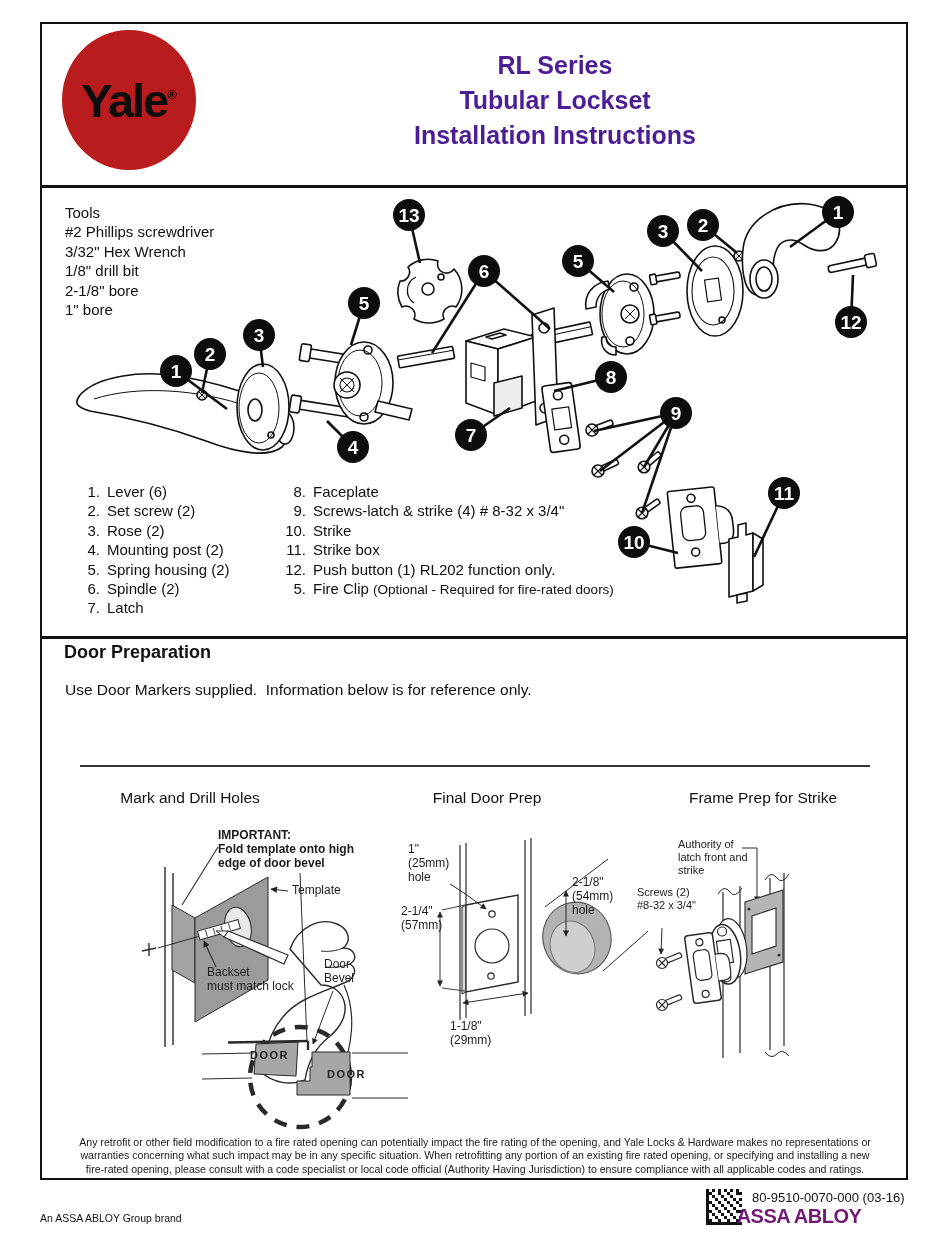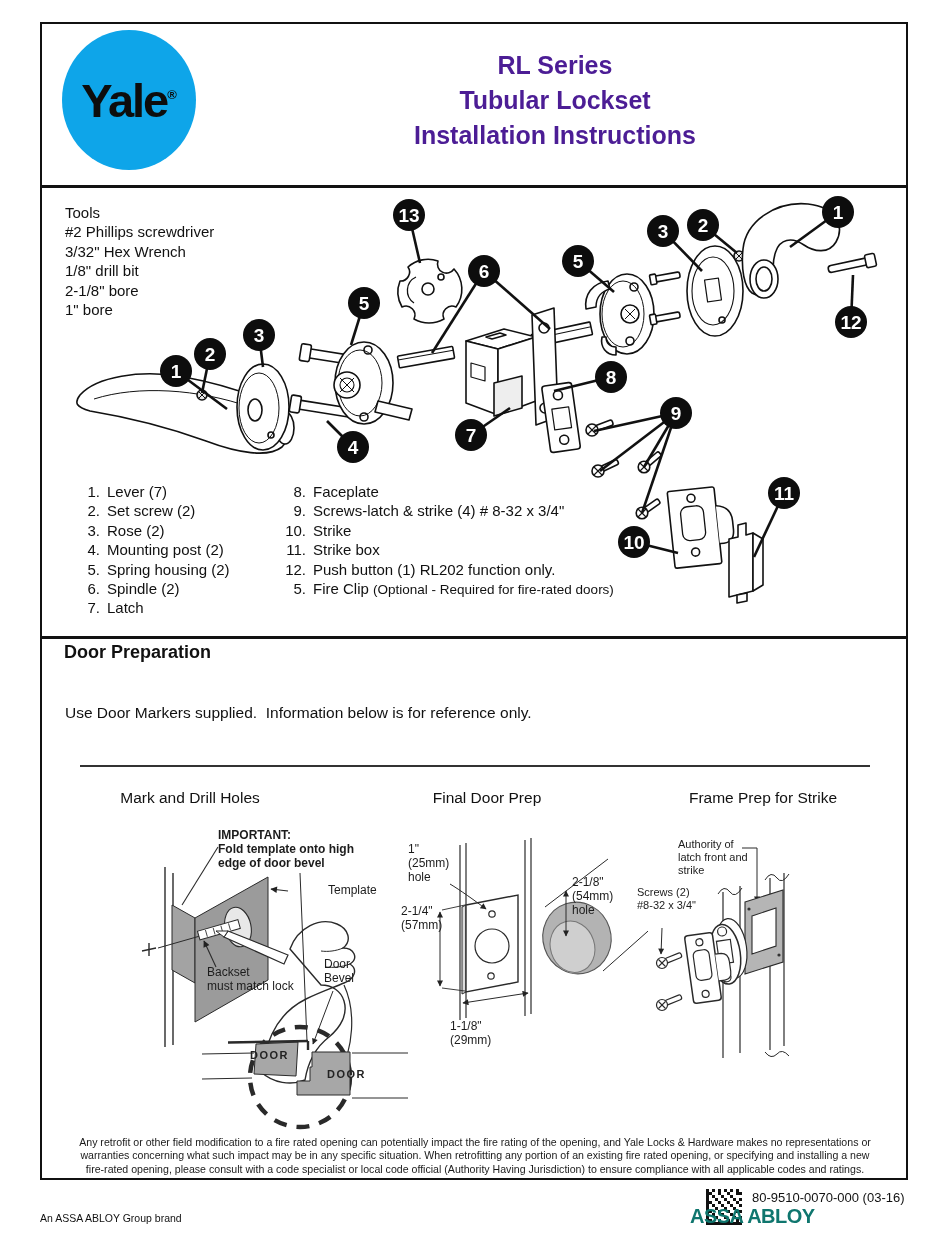--- a/index.html
+++ b/index.html
@@ -5,45 +5,45 @@
   html,body{margin:0;padding:0;background:#fff;}
   #page{position:relative;width:950px;height:1248px;background:#fff;
         font-family:"Liberation Sans",sans-serif;color:#111;overflow:hidden;}
   .abs{position:absolute;}
   .border-box{position:absolute;left:40px;top:22px;width:868px;height:1158px;
               border:2.5px solid #111;box-sizing:border-box;}
   .hdr-divider{position:absolute;left:40px;top:185px;width:868px;height:2.5px;background:#111;}
   .mid-divider{position:absolute;left:40px;top:636px;width:868px;height:2.5px;background:#111;}
   .thin-rule{position:absolute;left:80px;top:765px;width:790px;height:1.6px;background:#333;}
   .logo-circle{position:absolute;left:62px;top:30px;width:134px;height:140px;border-radius:50%;
-               background:#0ea5e9;display:flex;align-items:center;justify-content:center;}
+               background:#b91c1c;display:flex;align-items:center;justify-content:center;}
   .logo-text{font-size:47px;font-weight:bold;letter-spacing:-2px;color:#0d0d0d;}
   .logo-reg{font-size:13px;vertical-align:18px;font-weight:bold;letter-spacing:0;}
   .title{position:absolute;left:240px;top:48px;width:630px;text-align:center;
          font-size:25px;font-weight:bold;line-height:35px;color:#4c1d95;}
   .tools{position:absolute;left:65px;top:203px;font-size:15px;line-height:19.4px;}
   .tools .hd{font-weight:normal;}
   .plist{position:absolute;font-size:15px;line-height:19.4px;}
   .prow{white-space:nowrap;}
   .pnum{display:inline-block;text-align:right;margin-right:7px;}
   .c1 .pnum{width:20px;} .c2 .pnum{width:28px;}
   .pnote{font-size:13.5px;margin-top:40px;}
   .dp-head{position:absolute;left:64px;top:642px;font-size:18px;font-weight:bold;}
-  .dp-intro{position:absolute;left:65px;top:704px;font-size:15.5px;white-space:pre-wrap;}
+  .dp-intro{position:absolute;left:65px;top:681px;font-size:15.5px;white-space:pre-wrap;}
   .colhead{position:absolute;top:789px;font-size:15.5px;text-align:center;}
   .lbl{position:absolute;font-size:12px;line-height:13.8px;white-space:pre-line;color:#1c1c1c;}
   .b{font-weight:bold;}
   .tiny{font-size:11px;line-height:12.8px;}
   .caps{font-size:11px;font-weight:bold;letter-spacing:1.5px;color:#222;}
   .disclaimer{position:absolute;left:72px;top:1136px;width:806px;text-align:center;
               font-size:10.6px;line-height:13.4px;color:#1a1a1a;}
   .foot-brand{position:absolute;left:40px;top:1212px;font-size:10.5px;}
   .foot-pn{position:absolute;left:752px;top:1190px;font-size:13px;}
-  .foot-logo{position:absolute;left:690px;top:1205px;width:218px;text-align:left;
-             font-size:20px;font-weight:800;letter-spacing:-0.5px;color:#0f766e;}
+  .foot-logo{position:absolute;left:690px;top:1205px;width:218px;text-align:center;
+             font-size:20px;font-weight:800;letter-spacing:-0.5px;color:#701a75;}
   svg{display:block;}
 </style>
 </head>
 <body>
 
 <div id="page">
 
   <div class="border-box"></div>
   <div class="hdr-divider"></div>
   <div class="mid-divider"></div>
@@ -296,21 +296,21 @@
   <div class="tools">
     <div class="hd">Tools</div>
     <div>#2 Phillips screwdriver</div>
     <div>3/32" Hex Wrench</div>
     <div>1/8" drill bit</div>
     <div>2-1/8" bore</div>
     <div>1" bore</div>
   </div>
 
   <div class="plist c1" style="left:80px;top:482px;">
-    <div class="prow"><span class="pnum">1.</span><span>Lever (7)</span></div>
+    <div class="prow"><span class="pnum">1.</span><span>Lever (6)</span></div>
     <div class="prow"><span class="pnum">2.</span><span>Set screw (2)</span></div>
     <div class="prow"><span class="pnum">3.</span><span>Rose (2)</span></div>
     <div class="prow"><span class="pnum">4.</span><span>Mounting post (2)</span></div>
     <div class="prow"><span class="pnum">5.</span><span>Spring housing (2)</span></div>
     <div class="prow"><span class="pnum">6.</span><span>Spindle (2)</span></div>
     <div class="prow"><span class="pnum">7.</span><span>Latch</span></div>
   </div>
   <div class="plist c2" style="left:278px;top:482px;">
     <div class="prow"><span class="pnum">8.</span><span>Faceplate</span></div>
     <div class="prow"><span class="pnum">9.</span><span>Screws-latch &amp; strike (4) # 8-32 x 3/4"</span></div>
@@ -446,21 +446,21 @@
           <rect x="31" y="174" width="17" height="5" rx="2" fill="#fff"></rect>
         </g>
       <circle cx="27" cy="177" r="5.5" fill="#fff"></circle>
       <line x1="23.5" y1="173.5" x2="30.5" y2="180.5" stroke-width="1.1"></line>
         <line x1="30.5" y1="173.5" x2="23.5" y2="180.5" stroke-width="1.1"></line>
     </g>
   </svg>
 
   <div class="lbl b" style="left:218px;top:829px;width:165px;"><span>IMPORTANT:</span><br><span style="white-space:pre-line;">Fold template onto high
 edge of door bevel</span></div>
-  <div class="lbl" style="left:292px;top:884px;margin-left:36px;">Template</div>
+  <div class="lbl" style="left:292px;top:884px;">Template</div>
   <div class="lbl" style="left:207px;top:966px;">Backset
 must match lock</div>
   <div class="lbl" style="left:324px;top:958px;">Door
 Bevel</div>
   <div class="lbl caps" style="left:250px;top:1049px;">DOOR</div>
   <div class="lbl caps" style="left:327px;top:1068px;">DOOR</div>
   <div class="lbl" style="left:408px;top:843px;">1"
 (25mm)
 hole</div>
   <div class="lbl" style="left:401px;top:905px;">2-1/4"

